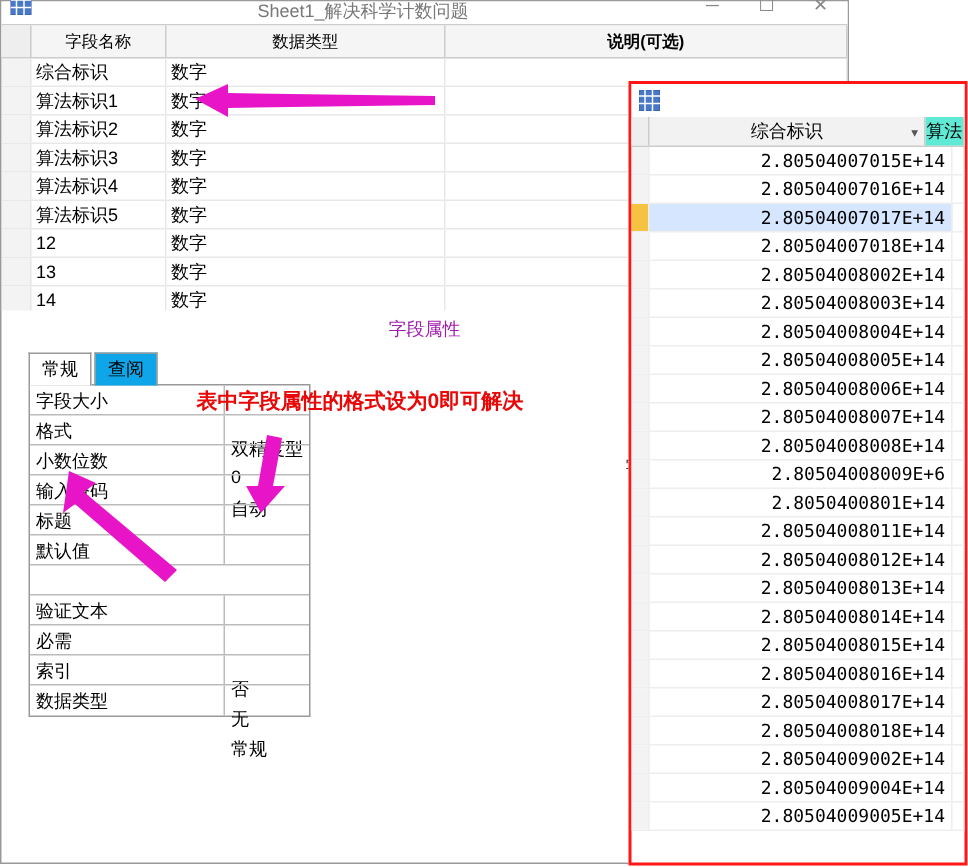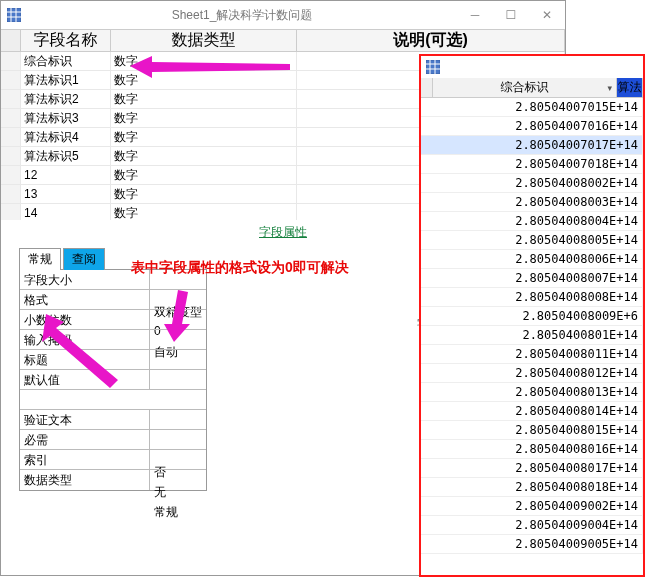--- a/index.html
+++ b/index.html
@@ -5,49 +5,49 @@
   * { box-sizing: border-box; font-family: "Microsoft YaHei", Arial, sans-serif; }
   body { margin:0; padding:0; background:#fff; width:645px; height:578px; position:relative; overflow:hidden; }
 
   
   .win-main {
     position:absolute; left:0; top:0; width:566px; height:576px;
     border:1px solid #999; background:#fff;
     display:flex; flex-direction:column;
   }
   .titlebar {
-    height:29px; background:#fff; border-bottom:1px solid #ccc;
-    display:flex; align-items:center; font-size:12px; color:#555;gap:48px;
+    height:16px; background:#fff; border-bottom:1px solid #ccc;
+    display:flex; align-items:flex-end; font-size:12px; color:#555;gap:48px;
   }
   .titlebar .tb-icon {
     width:26px; height:26px; display:flex; align-items:center; justify-content:center;
     color:#55a;
   }
   .grid-icon { width:14px; height:14px; display:inline-block; }
   .grid-icon rect { fill:#4a78c8; stroke:#2a4a88; stroke-width:0.5;}
   .titlebar .title { flex:1; text-align:center; color:#777; }
   .titlebar .win-btns { display:flex; }
   .titlebar .win-btn { width:36px; height:26px; display:flex; align-items:center; justify-content:center; color:#888; font-size:12px;}
   .columns-header {
     height:22px; display:flex; background:#f5f5f5; border-bottom:1px solid #ccc;
-    font-size:16px;
+    font-size:11px;
   }
   .columns-header > div { border-right:1px solid #ccc; display:flex; align-items:center; justify-content:center;}
   .ch-sel { width:20px; background:#eee;}
   .ch-name { width:90px;}
   .ch-type { width:186px; position:relative;}
   .ch-desc { flex:1; justify-content:center;font-weight:bold;}
   .field-rows { max-height:168px; overflow:hidden; font-size:12px; }
   .field-row { height:19px; display:flex; border-bottom:1px solid #e8e8e8;}
   .field-row > div { border-right:1px solid #e8e8e8; display:flex; align-items:center; padding-left:3px;}
   .fr-sel { width:20px; background:#f3f3f3; padding:0; border-right:1px solid #ccc;}
   .fr-name { width:90px;}
   .fr-type { width:186px;}
   .fr-desc { flex:1;}
-  .section-title { text-align:center; font-size:12px; color:#15803d; padding:4px 4px 6px;text-decoration:underline;}
+  .section-title { text-align:center; font-size:12px; color:#a21caf; padding:4px 4px 6px;}
   .tabs {
     display:flex; gap:2px; margin:0 0 0 18px; font-size:12px;
   }
   .tab {
     padding:2px 8px; background:#fff; border:1px solid #999; border-bottom:none; position:relative; top:1px;
   }
   .tab.active { background:#fff; z-index:2;}
   .tab.inactive { background:#0ea5e9;}
   .prop-body {
     margin:0 18px 8px 18px; border:1px solid #999; font-size:12px;
@@ -76,23 +76,23 @@
     height:22px; display:flex; align-items:center; background:#fff;
   }
   .wr-title .tb-icon { width:24px; height:22px; display:flex; align-items:center; justify-content:center;}
   .wr-head {
     height:20px; display:flex; font-size:12px; background:#f2f2f2; border-bottom:1px solid #ccc;
   }
   .wr-head > div { border-right:1px solid #ccc; display:flex; align-items:center; }
   .wrh-sel { width:12px; background:#eee;}
   .wrh-col1 { flex:1; justify-content:center; position:relative;}
   .wrh-col1 .dd-arrow { position:absolute; right:4px; font-size:9px; color:#555;}
-  .wrh-col2 { width:26px; background:#1d4ed8; justify-content:center;}
+  .wrh-col2 { width:26px; background:#5eead4; justify-content:center;}
   .wr-rows { font-size:12px; }
-  .wr-row { height:19px; display:flex; border-bottom:1px solid #eee;flex-direction:column;}
+  .wr-row { height:19px; display:flex; border-bottom:1px solid #eee;}
   .wr-row > div { border-right:1px solid #eee;}
   .wr-row .wr-sel { width:12px; background:#f3f3f3;}
   .wr-row.hl .wr-sel { background:#f6c242;}
   .wr-row .wr-val { flex:1; text-align:right; padding:2px 4px 0 0; font-family:Consolas, monospace;}
   .wr-row.hl .wr-val { background:#d6e6ff;}
   .wr-row .wr-c2 { width:8px;}
 
   svg.magenta path, svg.magenta polygon { fill:#e815c8; }
 </style>
 </head>

